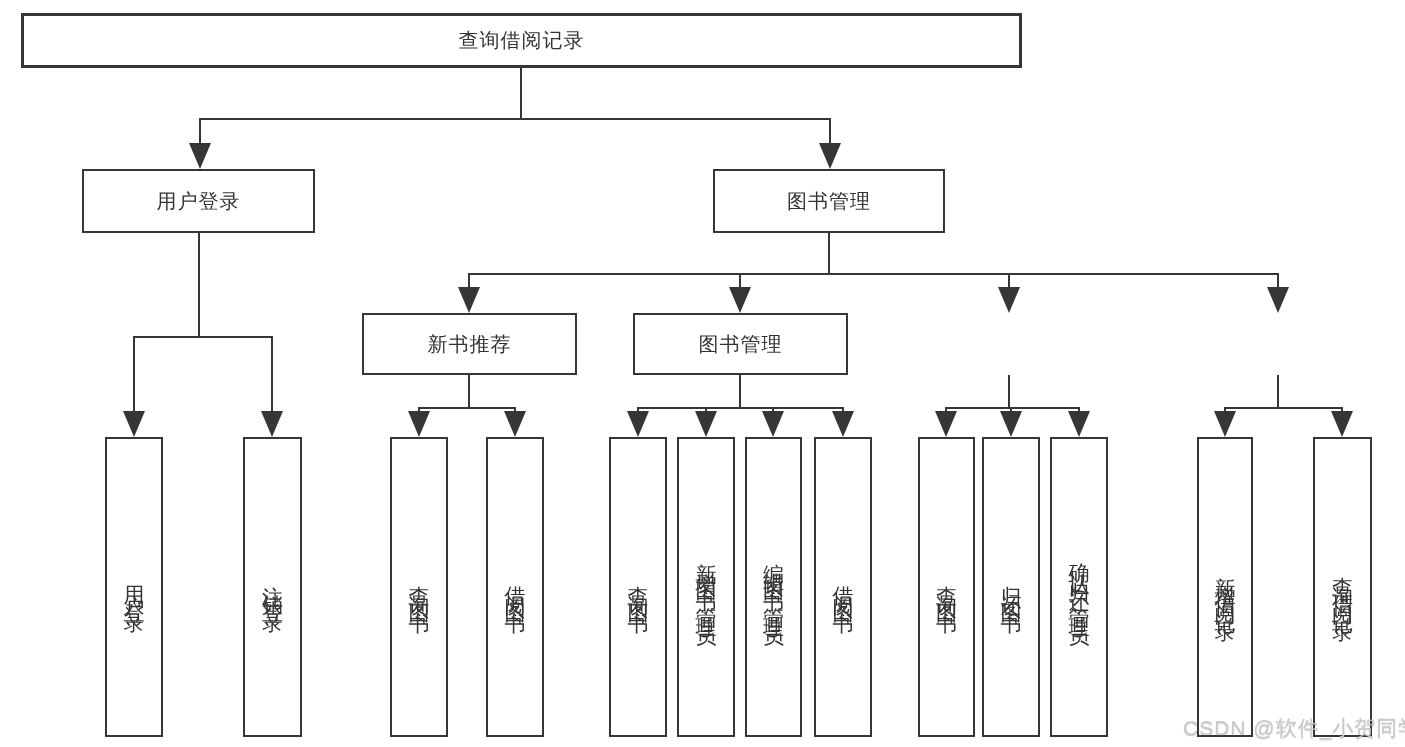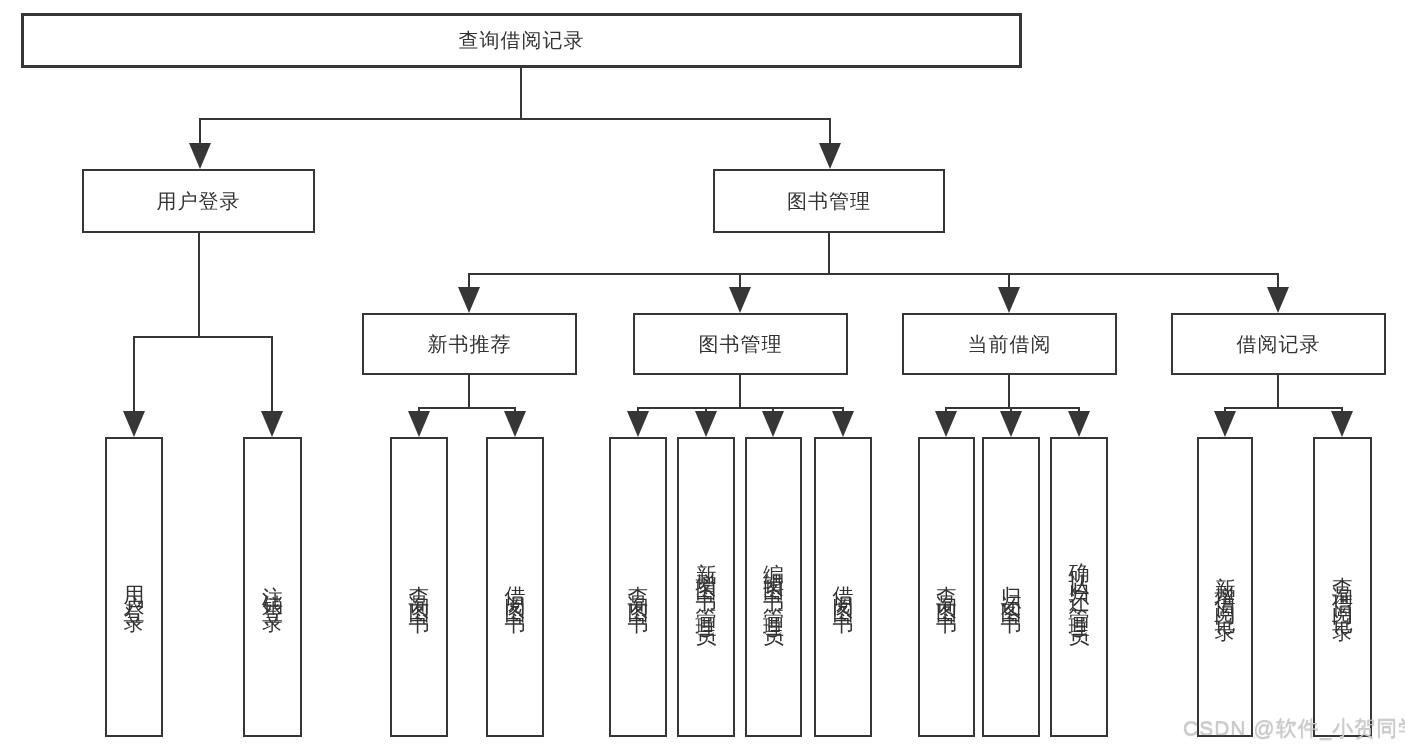--- a/index.html
+++ b/index.html
@@ -41,22 +41,20 @@
 
 <div class="stage">
 
   <div class="box root" style="left:21px;top:13px;width:1001px;height:55px;">查询借阅记录</div>
 
   <div class="box" style="left:82px;top:169px;width:233px;height:64px;">用户登录</div>
   <div class="box" style="left:362px;top:313px;width:215px;height:62px;">新书推荐</div>
 
   <div class="box" style="left:713px;top:169px;width:232px;height:64px;">图书管理</div>
   <div class="box" style="left:633px;top:313px;width:215px;height:62px;">图书管理</div>
-  <div class="box" style="left:902px;top:313px;width:215px;height:62px;">当前借阅</div>
-  <div class="box" style="left:1171px;top:313px;width:215px;height:62px;">借阅记录</div>
 
   <div class="vbox" style="left:105px;top:437px;width:58px;height:300px;">
     <span>用户登录</span>
     </div>
   <div class="vbox" style="left:243px;top:437px;width:59px;height:300px;">
     <span>注销登录</span>
     </div>
 
   <div class="vbox" style="left:390px;top:437px;width:58px;height:300px;">
     <span>查询图书</span>

